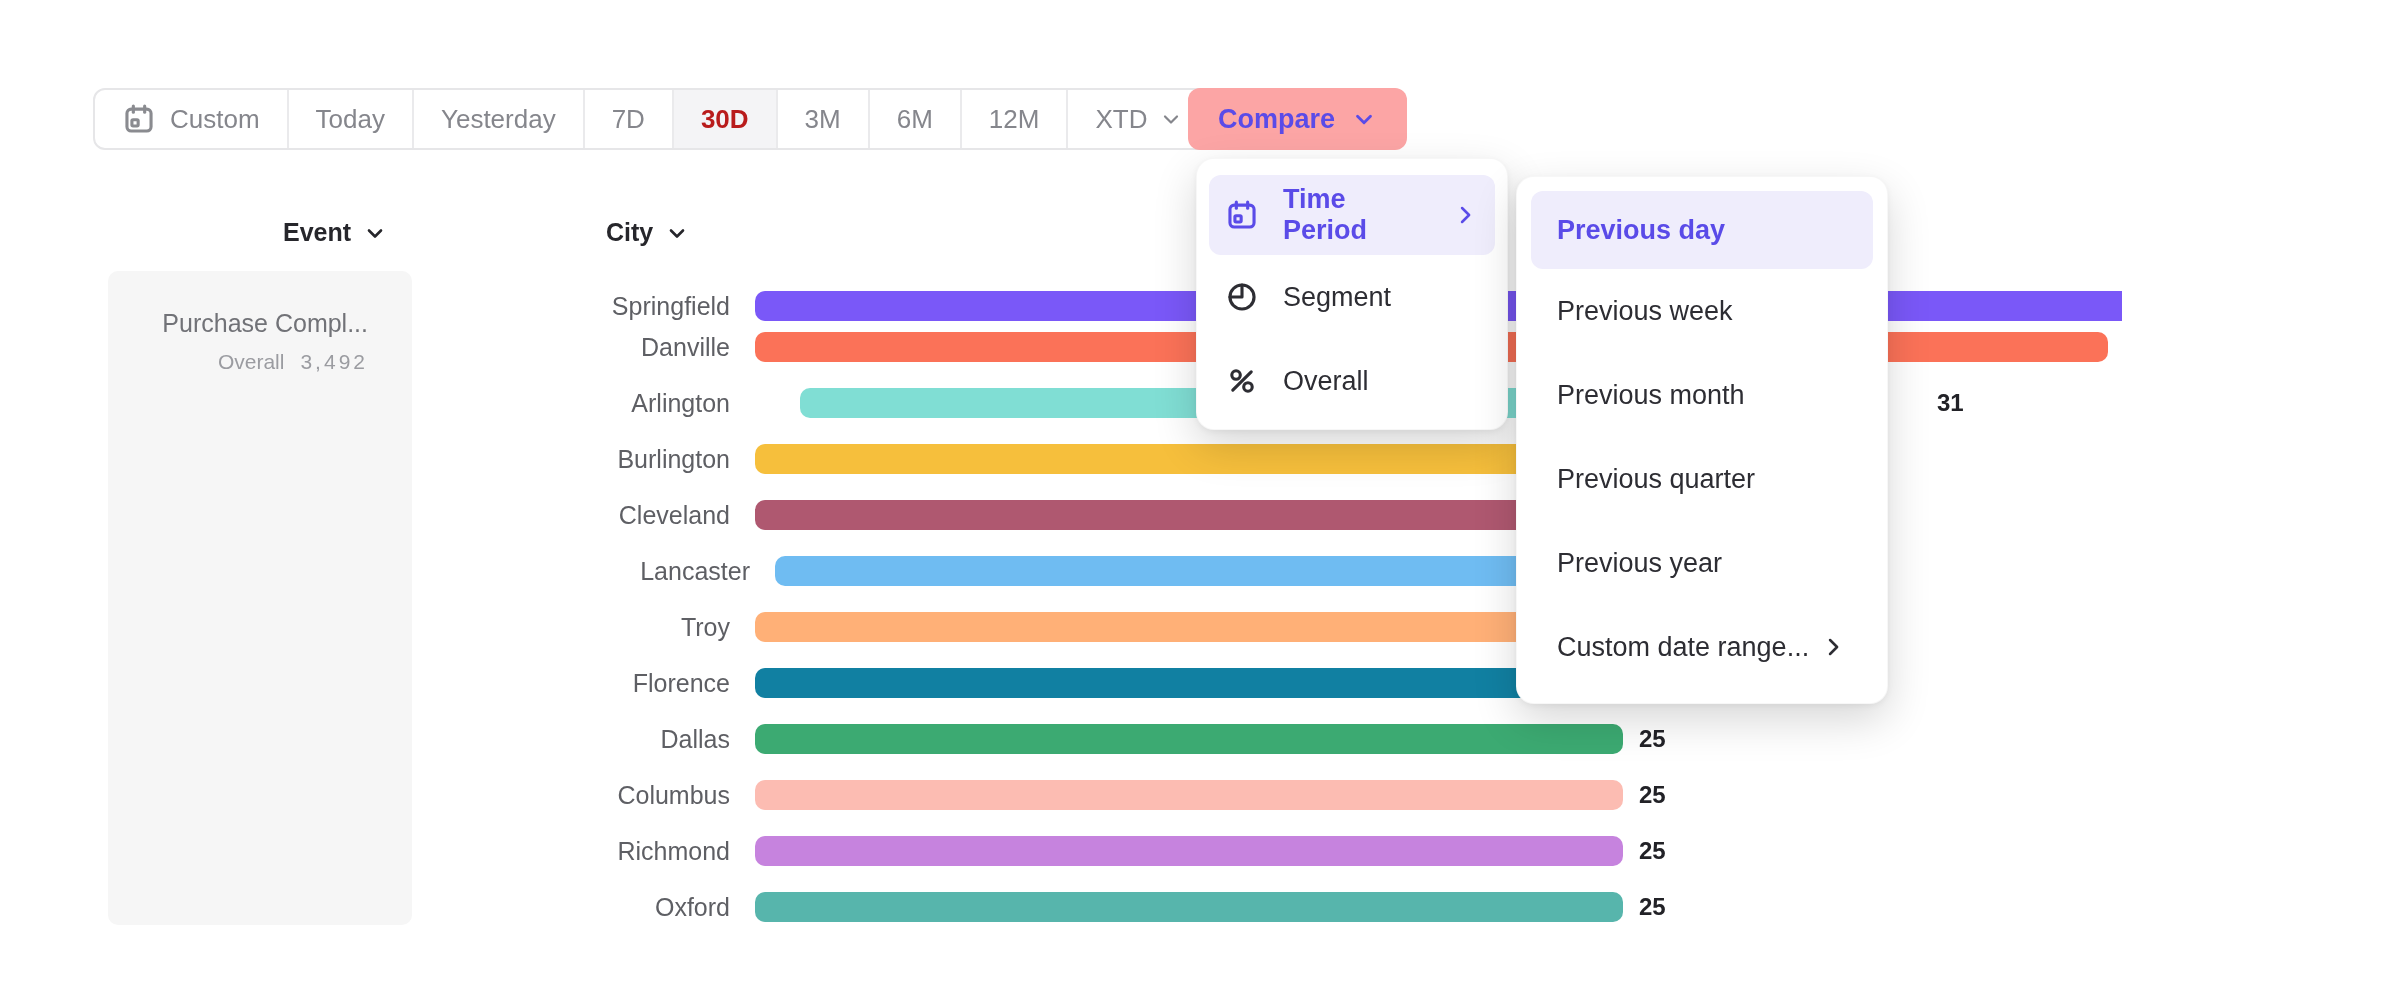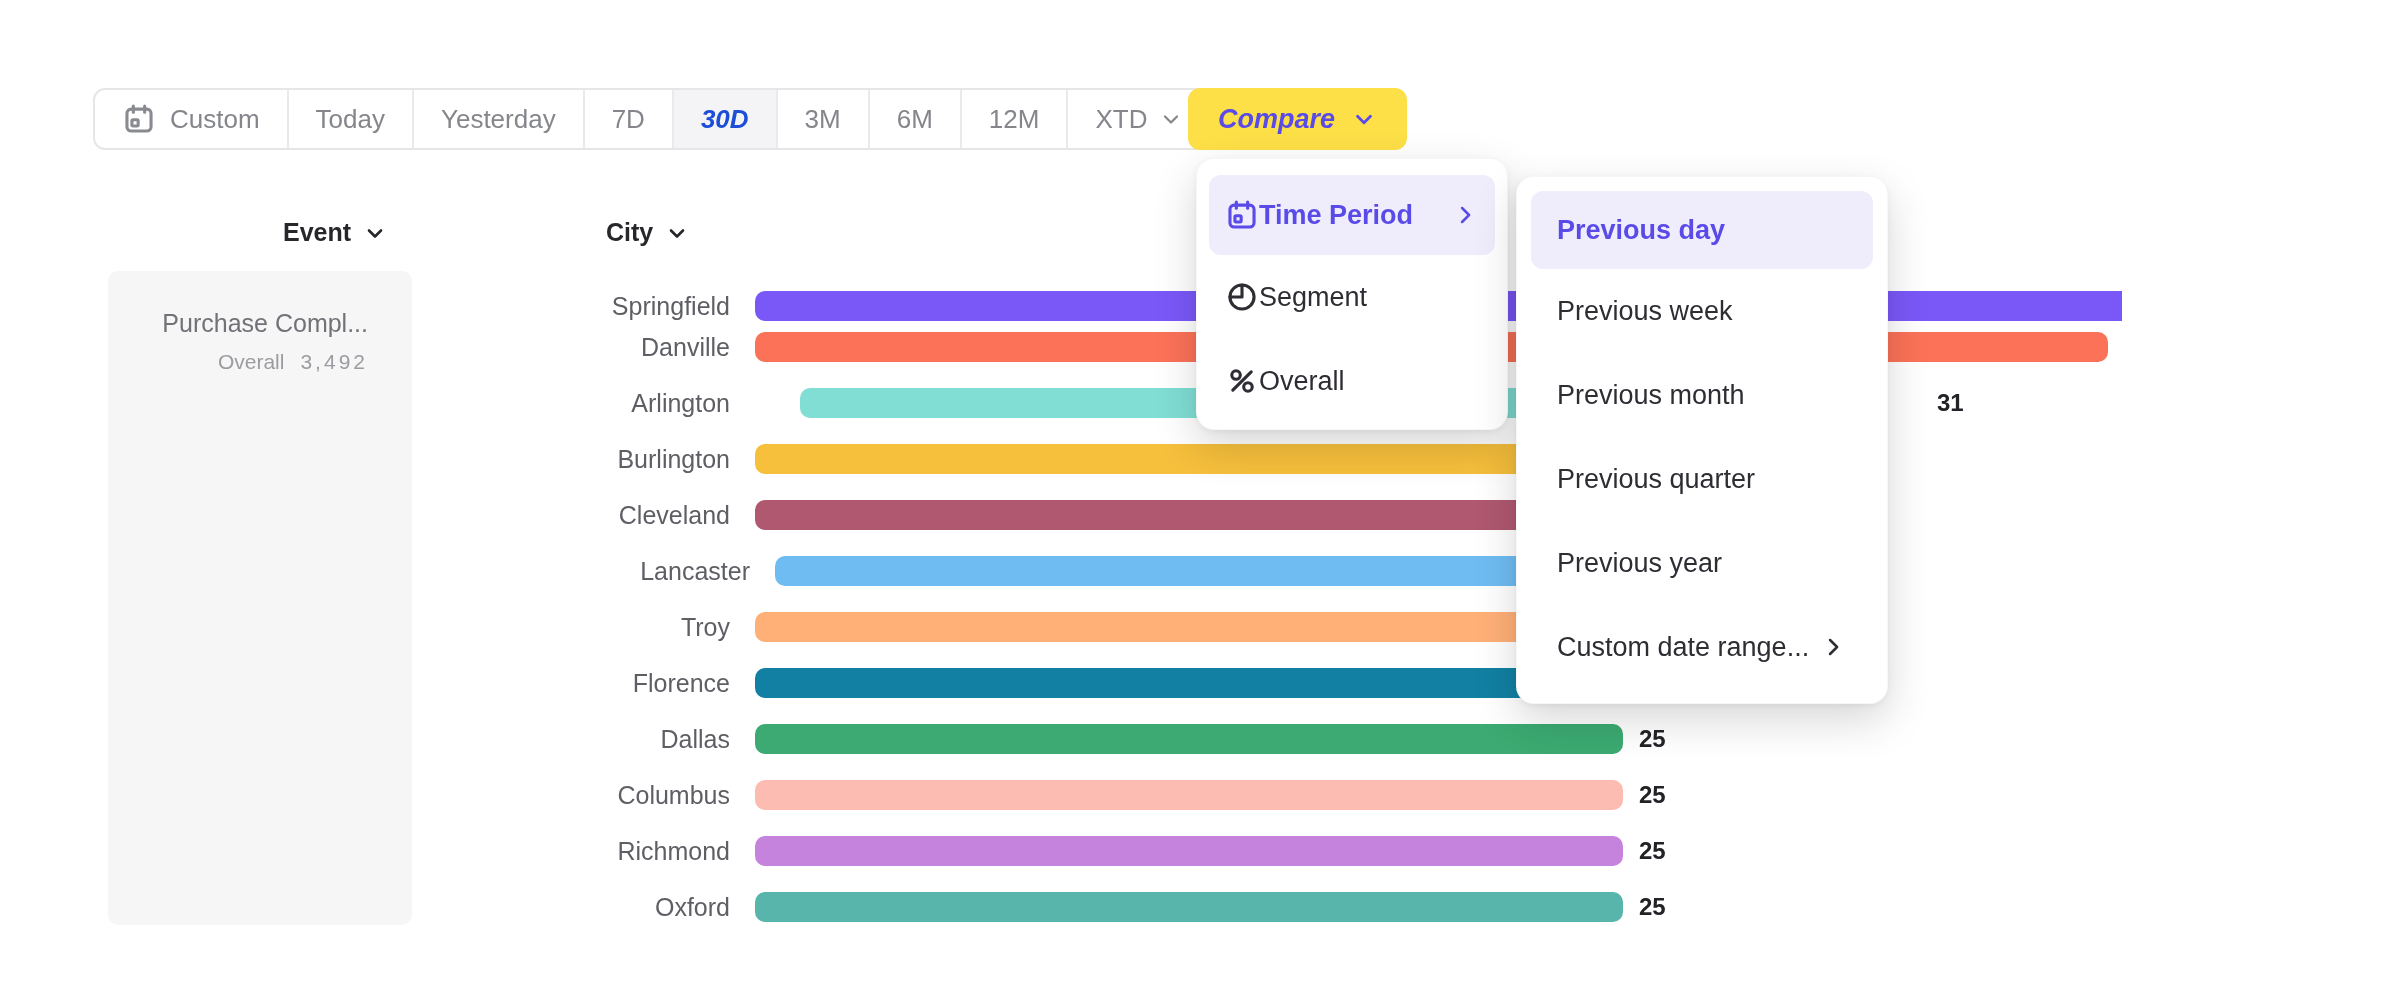--- a/index.html
+++ b/index.html
@@ -5,27 +5,27 @@
   html,body{margin:0;padding:0;background:#fff;}
   body{font-family:"Liberation Sans",sans-serif;}
   .canvas{position:relative;width:2122px;height:1004px;background:#fff;overflow:hidden;}
 
   
   .range-group{position:absolute;left:93px;top:88px;height:62px;display:flex;align-items:stretch;
     border:2px solid #E6E6E8;border-radius:12px;background:#fff;box-sizing:border-box;overflow:hidden;}
   .range-seg{display:flex;align-items:center;gap:14px;padding:0 27px;font-size:26px;color:#85868C;
     border-right:2px solid #EAEAEC;cursor:pointer;white-space:nowrap;}
   .range-seg:last-child{border-right:none;}
-  .range-seg.selected{background:#F4F4F6;color:#1d4ed8;font-weight:700;font-style:italic;}
+  .range-seg.selected{background:#F4F4F6;color:#b91c1c;font-weight:700;}
   .seg-ic{width:34px;height:34px;color:#8A8B90;}
   .seg-chev{width:24px;height:24px;color:#85868C;margin-left:-2px;}
 
   .compare-btn{position:absolute;left:1188px;top:88px;height:62px;padding:0 30px;display:flex;align-items:center;gap:16px;
-    background:#fde047;color:#5A4BE8;font-size:27px;font-weight:700;border-radius:12px;border:none;cursor:pointer;
-    font-family:"Liberation Sans",sans-serif;font-style:italic;}
+    background:#fca5a5;color:#5A4BE8;font-size:27px;font-weight:700;border-radius:12px;border:none;cursor:pointer;
+    font-family:"Liberation Sans",sans-serif;}
   .cmp-chev{width:26px;height:26px;color:#5A4BE8;}
 
   
   .col-header{position:absolute;display:flex;align-items:center;gap:12px;font-size:25px;font-weight:700;color:#26262B;cursor:pointer;}
   #event-header{left:283px;top:218px;}
   #city-header{left:606px;top:218px;}
   .hdr-chev{width:24px;height:24px;color:#26262B;}
 
   
   .event-card{position:absolute;left:108px;top:271px;width:304px;height:654px;background:#F6F6F6;border-radius:10px;
@@ -38,21 +38,21 @@
   #chart-rows{position:absolute;left:0;top:0;width:2394px;height:1004px;}
   .bar-row{position:absolute;left:0;height:30px;display:flex;align-items:center;width:2394px;}
   .city-label{width:730px;text-align:right;font-size:25px;color:#5E5F64;flex:none;}
   .bar{height:30px;border-radius:10px;margin-left:25px;flex:none;cursor:pointer;}
   .bar-value{margin-left:16px;font-size:24px;font-weight:700;color:#222227;}
 
   
   .menu{position:absolute;background:#fff;border-radius:18px;z-index:10;box-sizing:border-box;
     box-shadow:0 2px 6px rgba(0,0,0,.05),0 16px 44px rgba(0,0,0,.16);border:1px solid rgba(0,0,0,.03);}
   #compare-menu{left:1196px;top:158px;width:312px;padding:16px 12px 6px 12px;}
-  .menu1-item{height:80px;display:flex;align-items:center;padding:0 16px;border-radius:12px;
+  .menu1-item{height:80px;display:flex;align-items:center;gap:24px;padding:0 16px;border-radius:12px;
     font-size:27px;color:#2D2D33;font-weight:500;cursor:pointer;}
   .menu1-item+.menu1-item{height:84px;}
   .menu1-item.selected{background:#EFEDFC;color:#5A4BE8;font-weight:700;}
   .menu-ic{width:34px;height:34px;flex:none;}
   .menu-chev{width:28px;height:28px;margin-left:auto;flex:none;}
 
   #time-submenu{left:1516px;top:176px;width:372px;padding:14px 14px;}
   .menu2-item{height:84px;display:flex;align-items:center;padding:0 26px;border-radius:12px;
     font-size:27px;color:#2D2D33;font-weight:500;cursor:pointer;}
   .menu2-item.selected{height:78px;background:#EFEDFC;color:#5A4BE8;font-weight:700;}

